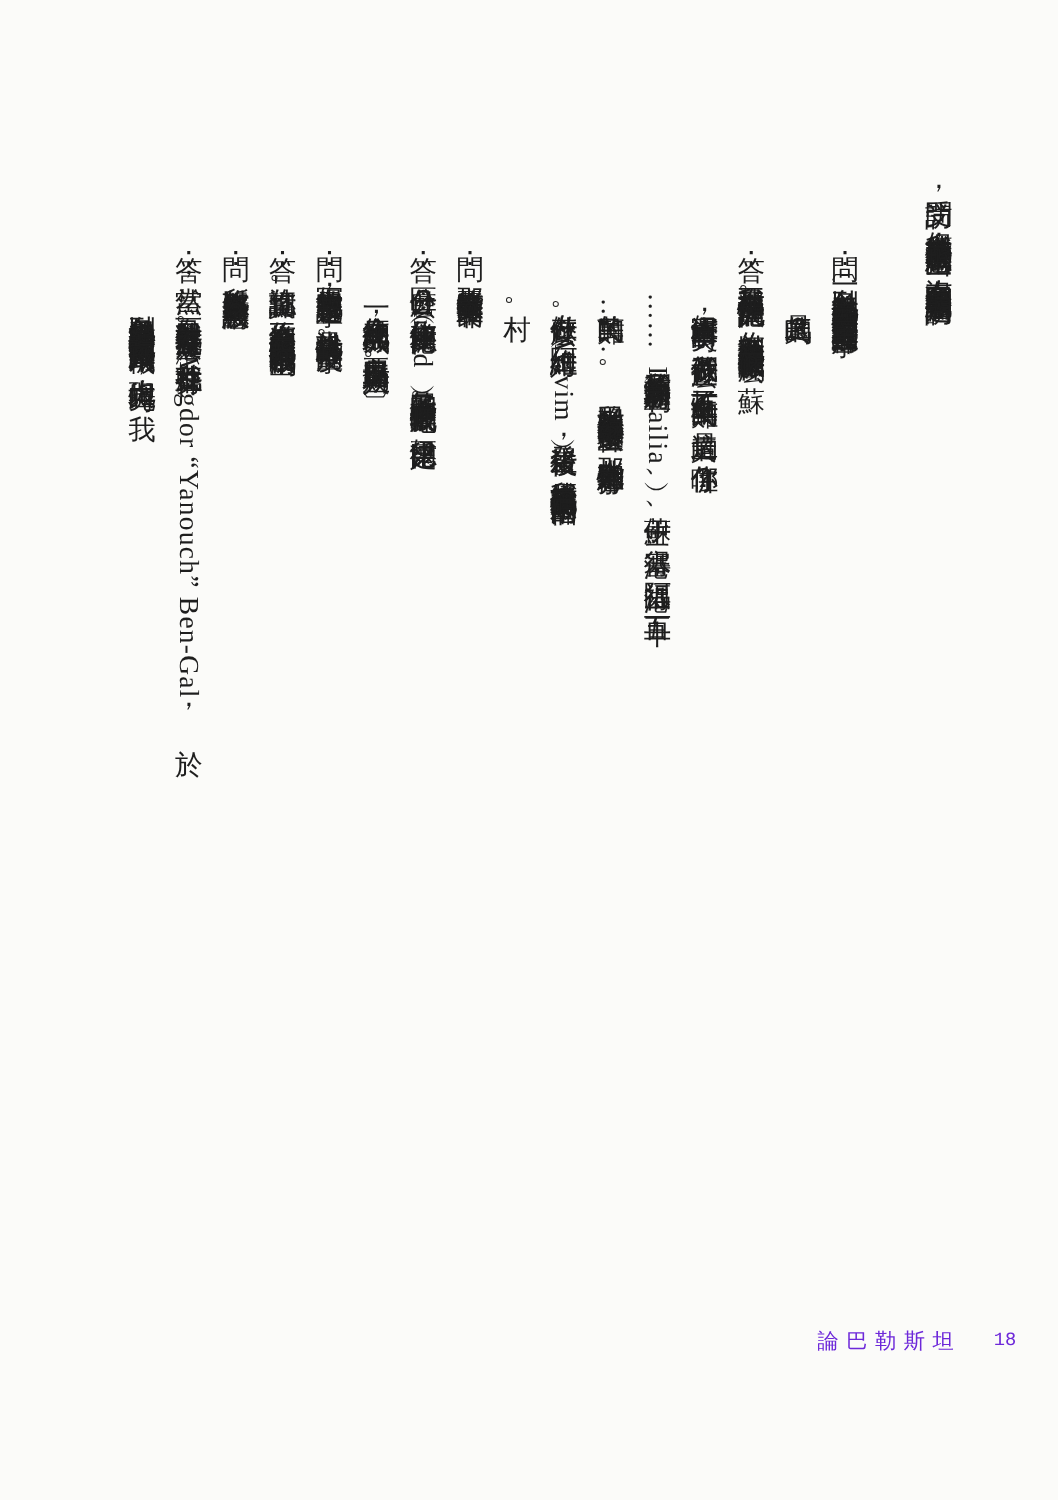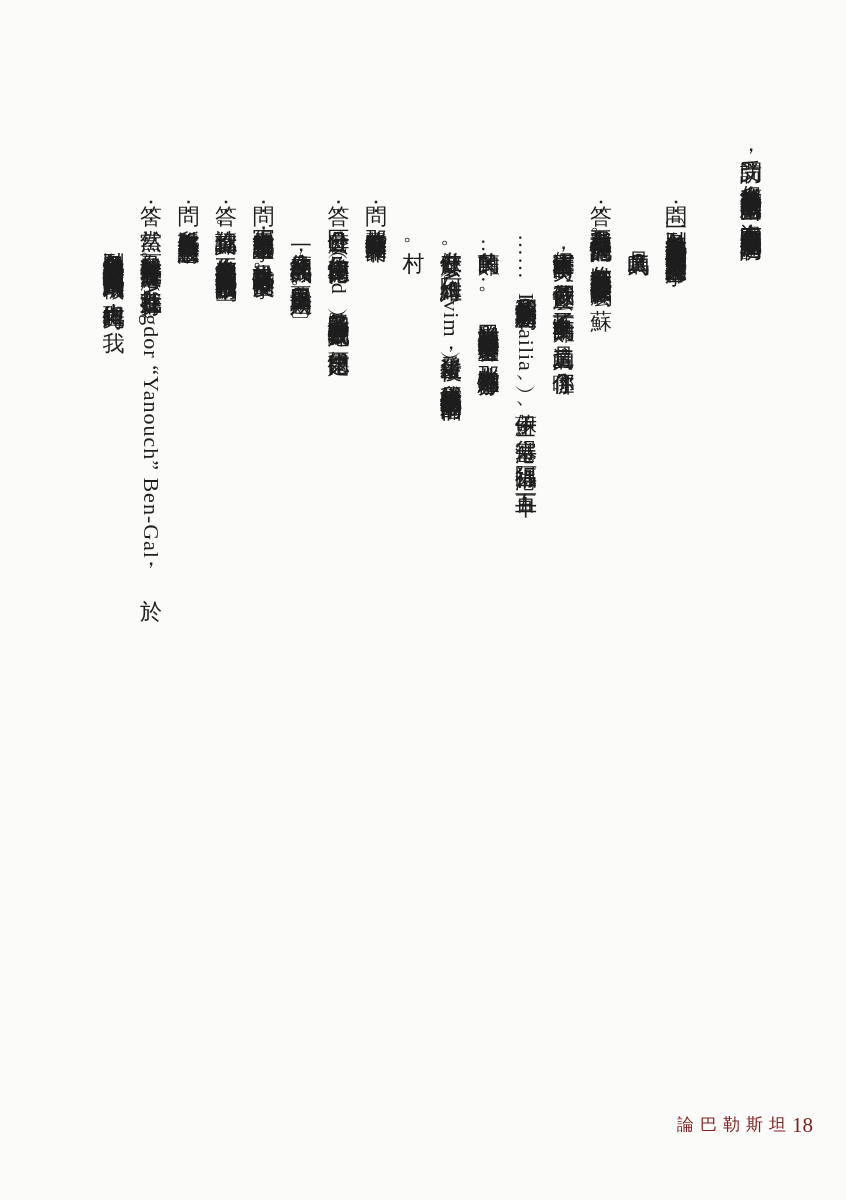--- a/index.html
+++ b/index.html
@@ -33,33 +33,34 @@
     white-space: nowrap;
   }
   
   .vtext p.indent-2 { padding-top: 46px; }
   .vtext p.indent-4 { padding-top: 92px; }
   
   .vtext p.gap { margin-left: 37.5px; }
 
   .footer {
     position: absolute;
-    top: 1113px;
+    top: 1061px;
     right: 33px;
     display: flex;
-    align-items: flex-start;
-    color: #7f1d1d;
+    align-items: center;
+    color: #6d28d9;
   }
   .book-title {
     font-size: 17px;
     letter-spacing: 6px;
   }
   .page-num {
-    font-size: 21px;
-    font-family: Liberation Serif, serif;
+    font-size: 15px;
+    margin-left: 26px;
+    font-family: Liberation Mono, monospace;
   }
 </style>
 </head>
 <body>
 
 <main class="vtext">
     <p class="col indent-0 gap">受訪問，但我必須帶著幾近徹底的厭惡指出，沒有一家美國新聞報紙提到這個訪問：</p>
     <p class="col indent-2">問：〔以色列一九七八年三月入侵黎巴嫩期間〕你們針對聚集群眾進行無差別轟炸一事，</p>
     <p class="col indent-4">是真的嗎？</p>
     <p class="col indent-2">答：我不是那種會選擇性記憶的人。你以為我會假裝不知道這些年來我們做了什麼嗎？蘇</p>

